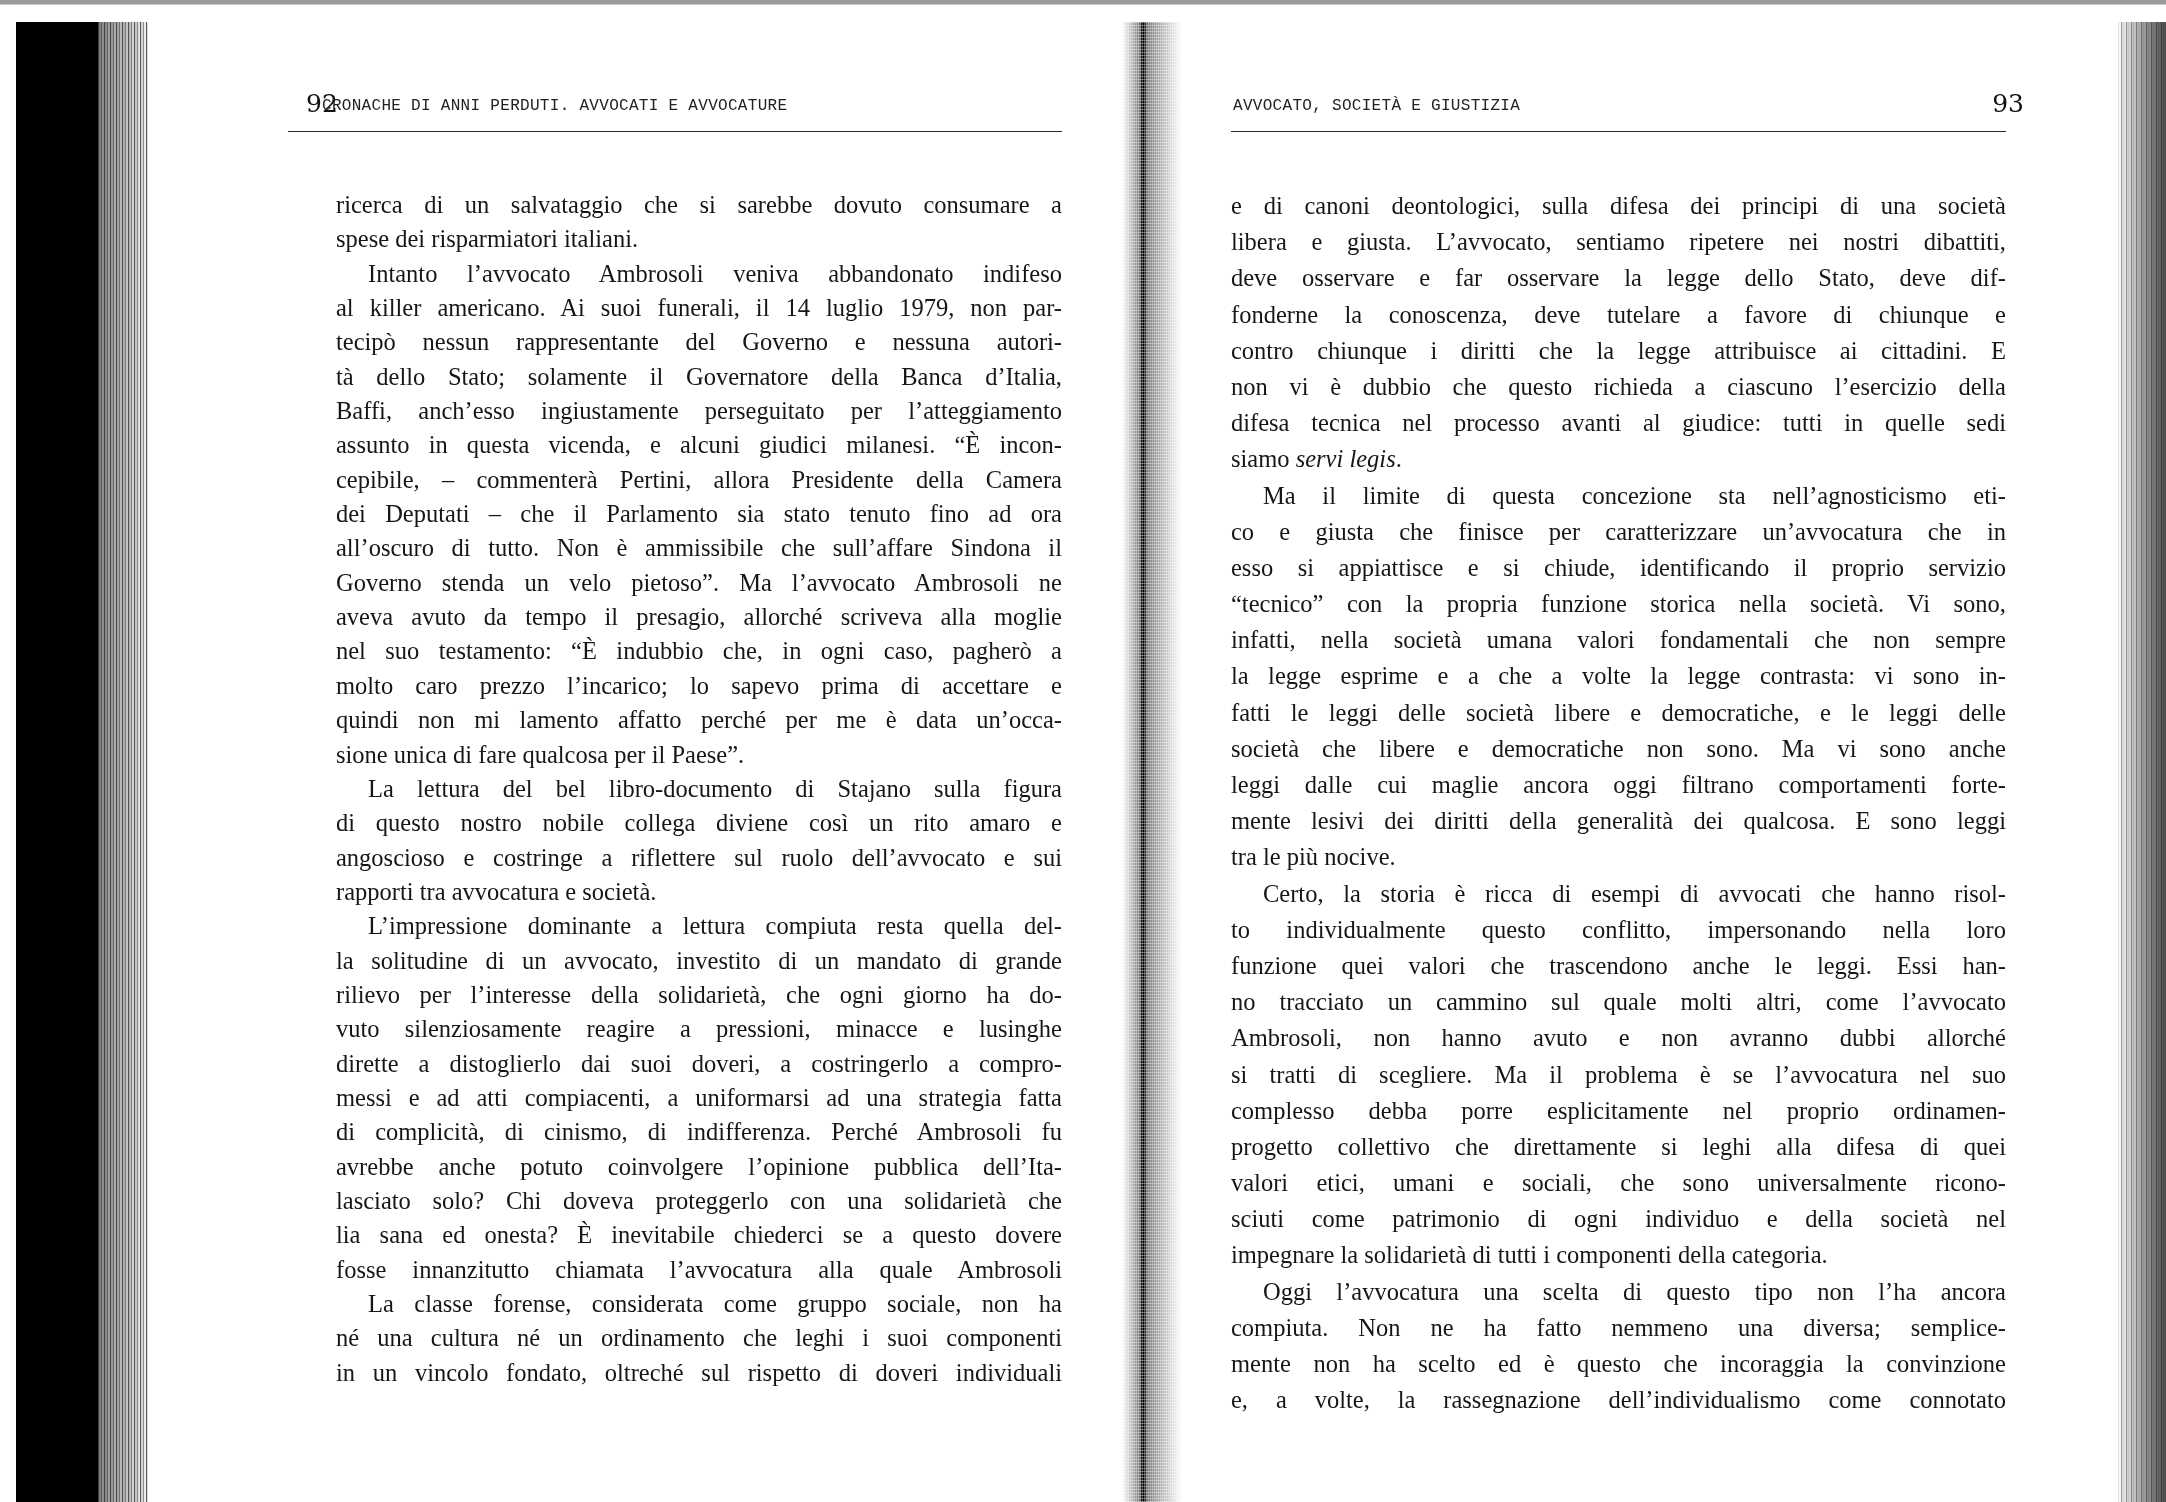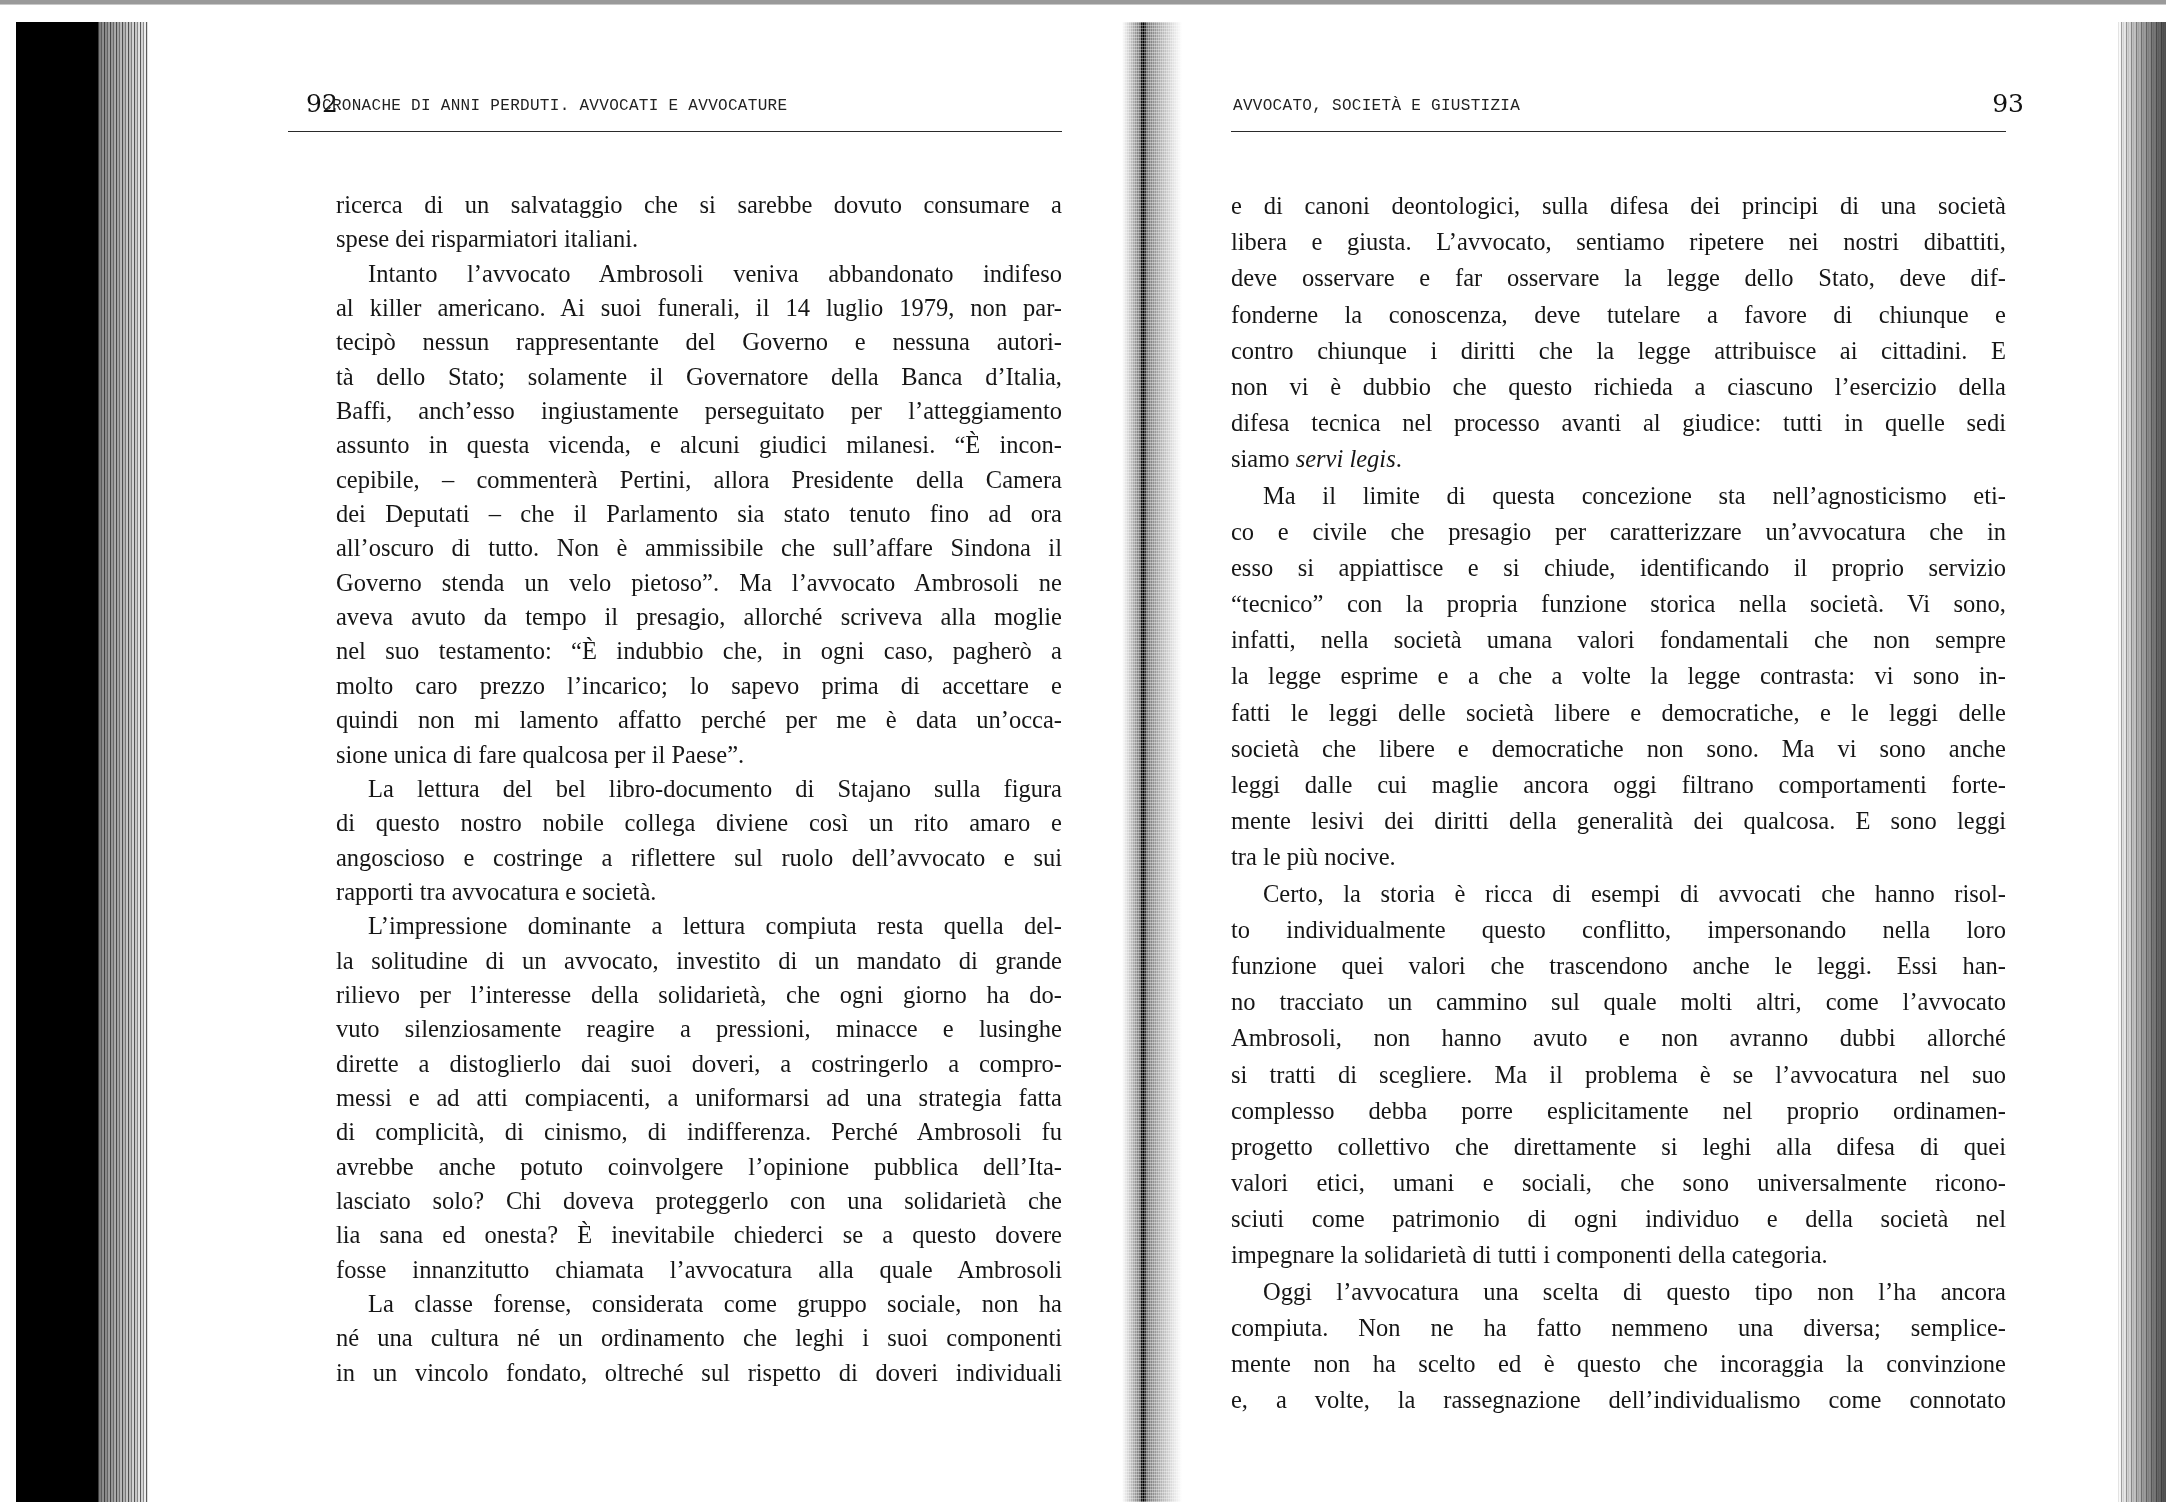--- a/index.html
+++ b/index.html
@@ -120,21 +120,21 @@
   <div class="body" id="right-body">
       <span class="ln">e di canoni deontologici, sulla difesa dei principi di una società</span>
       <span class="ln">libera e giusta. L’avvocato, sentiamo ripetere nei nostri dibattiti,</span>
       <span class="ln">deve osservare e far osservare la legge dello Stato, deve dif-</span>
       <span class="ln">fonderne la conoscenza, deve tutelare a favore di chiunque e</span>
       <span class="ln">contro chiunque i diritti che la legge attribuisce ai cittadini. E</span>
       <span class="ln">non vi è dubbio che questo richieda a ciascuno l’esercizio della</span>
       <span class="ln">difesa tecnica nel processo avanti al giudice: tutti in quelle sedi</span>
       <span class="ln last">siamo <em>servi legis</em>.</span>
       <span class="ln indent">Ma il limite di questa concezione sta nell’agnosticismo eti-</span>
-      <span class="ln">co e civile che presagio per caratterizzare un’avvocatura che in</span>
+      <span class="ln">co e giusta che finisce per caratterizzare un’avvocatura che in</span>
       <span class="ln">esso si appiattisce e si chiude, identificando il proprio servizio</span>
       <span class="ln">“tecnico” con la propria funzione storica nella società. Vi sono,</span>
       <span class="ln">infatti, nella società umana valori fondamentali che non sempre</span>
       <span class="ln">la legge esprime e a che a volte la legge contrasta: vi sono in-</span>
       <span class="ln">fatti le leggi delle società libere e democratiche, e le leggi delle</span>
       <span class="ln">società che libere e democratiche non sono. Ma vi sono anche</span>
       <span class="ln">leggi dalle cui maglie ancora oggi filtrano comportamenti forte-</span>
       <span class="ln">mente lesivi dei diritti della generalità dei qualcosa. E sono leggi</span>
       <span class="ln last">tra le più nocive.</span>
       <span class="ln indent">Certo, la storia è ricca di esempi di avvocati che hanno risol-</span>

